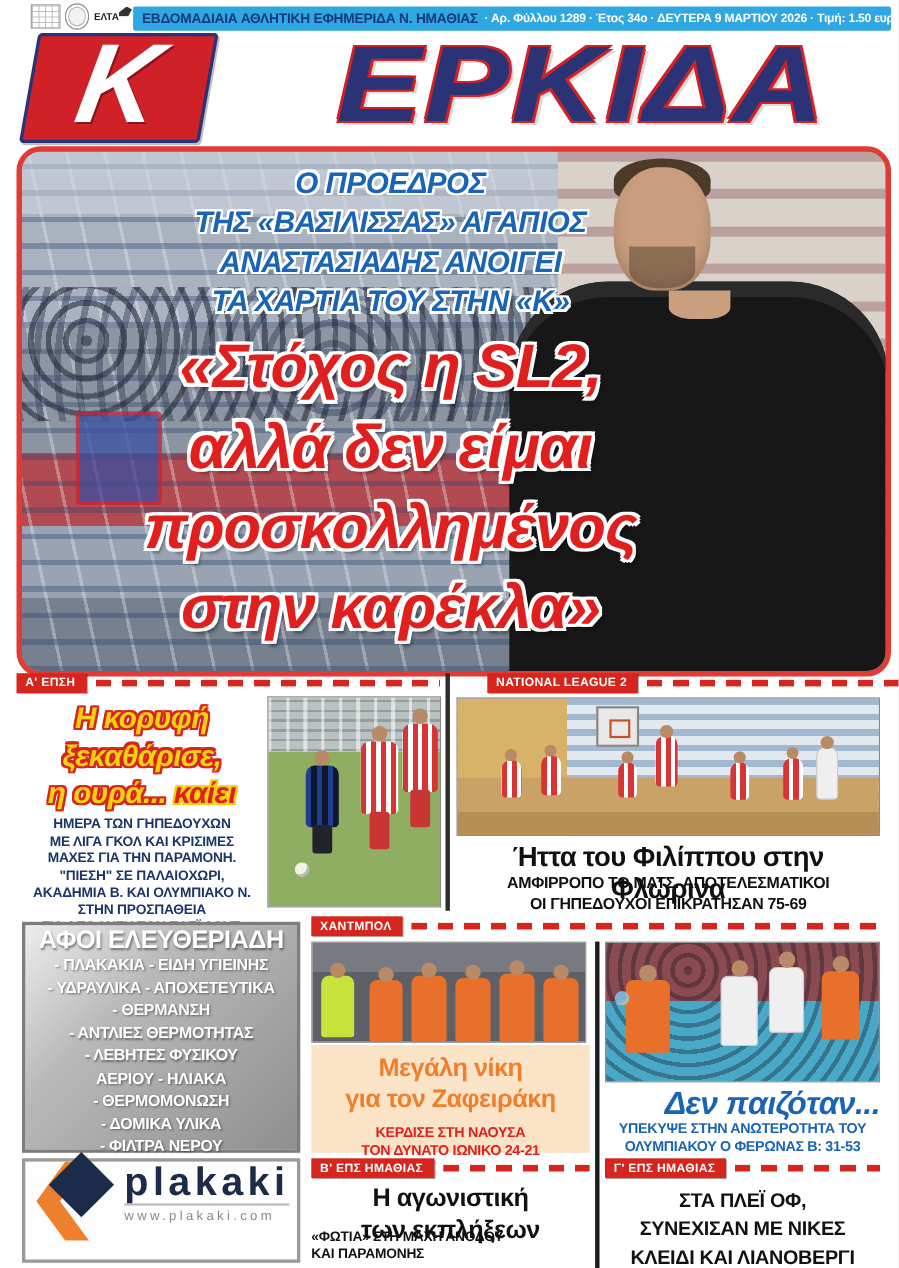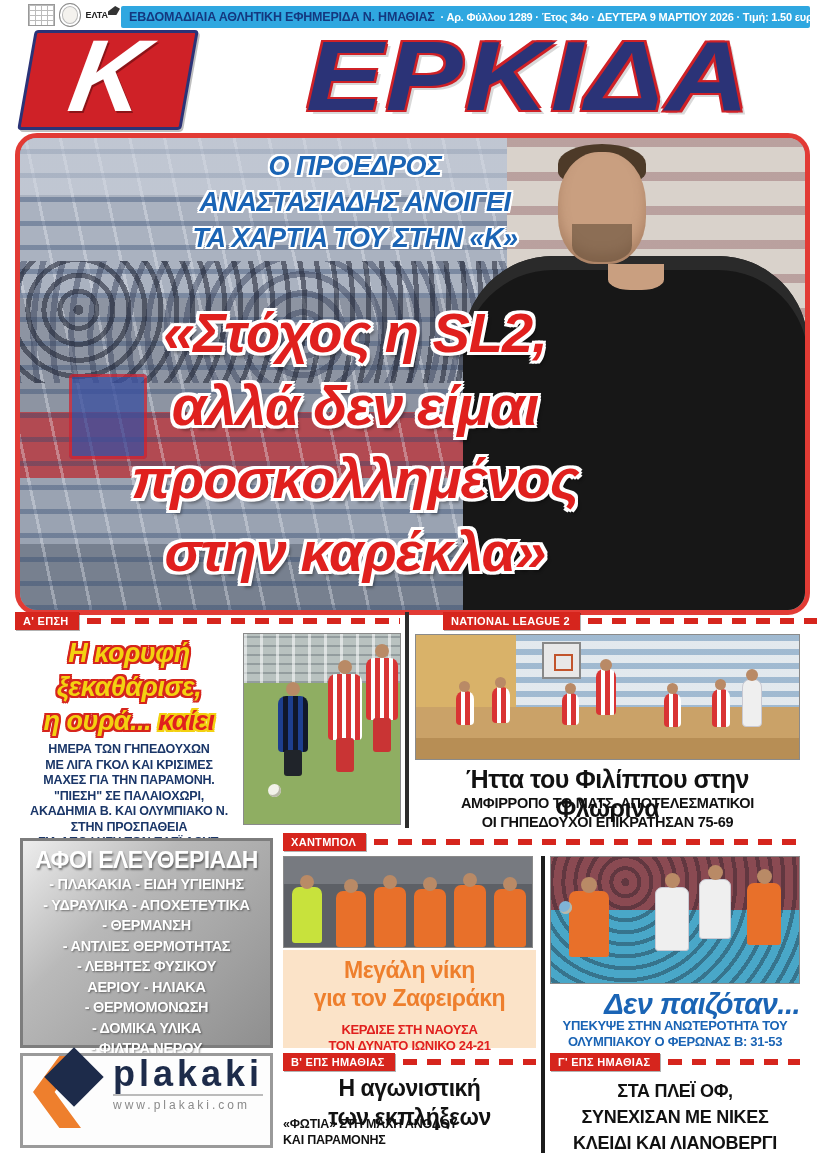--- a/index.html
+++ b/index.html
@@ -114,21 +114,21 @@
   .torso{position:absolute;border-radius:7px 7px 3px 3px;}
   .t-orange{background:#e8702a;}
   .t-white{background:#efefef;border:1px solid #c9c9d2;box-sizing:border-box;}
   .t-green{background:#c8e23c;}
 
   .nl2-head{font-weight:900;font-size:25px;color:#111;text-align:center;letter-spacing:-0.5px;}
   .nl2-sub{font-weight:bold;font-size:14.5px;line-height:19px;color:#111;text-align:center;letter-spacing:-0.3px;}
 
   
   .adbox{left:20px;top:838px;width:253px;height:210px;background:linear-gradient(135deg,#ededed 0%,#b9b9b9 35%,#8f8f8f 100%);
-         border:3px solid #7d7d7d;box-sizing:border-box;text-align:center;color:#fff;padding-top:6px;}
+         border:3px solid #7d7d7d;box-sizing:border-box;text-align:center;color:#fff;}
   .ad-title{font-weight:900;font-size:23px;letter-spacing:-0.5px;text-shadow:1px 2px 2px rgba(0,0,0,.45);}
   .ad-line{font-weight:900;font-size:14.5px;line-height:20.5px;letter-spacing:-0.3px;text-shadow:1px 1px 2px rgba(0,0,0,.45);}
   .ad-small{font-weight:bold;font-size:10.5px;line-height:14px;text-shadow:1px 1px 2px rgba(0,0,0,.45);letter-spacing:-0.3px;}
 
   .plakaki{left:20px;top:1053px;width:253px;height:95px;background:#fdfdfd;border:3px solid #9a9a9a;
            box-sizing:border-box;display:flex;align-items:flex-start;padding-left:10px;}
   .chev{width:48px;height:72px;background:#ee7f2d;
         clip-path:polygon(55% 0,100% 0,45% 50%,100% 100%,55% 100%,0 50%);}
   .diam{width:42px;height:42px;background:#1d2b4a;transform:rotate(45deg);margin-left:-28px;}
   .plak-txt{margin-left:18px;}
@@ -179,20 +179,21 @@
     </div>
     <div class="hero-bg-right"></div>
     <div class="portrait-body"></div>
     <div class="portrait-collar"></div>
     <div class="portrait-hair"></div>
     <div class="portrait-head"></div>
     <div class="portrait-beard"></div>
 
     <div class="hero-kicker outl-w2">
       <div>Ο ΠΡΟΕΔΡΟΣ</div>
+      <div>ΤΗΣ «ΒΑΣΙΛΙΣΣΑΣ» ΑΓΑΠΙΟΣ</div>
       <div>ΑΝΑΣΤΑΣΙΑΔΗΣ ΑΝΟΙΓΕΙ</div>
       <div>ΤΑ ΧΑΡΤΙΑ ΤΟΥ ΣΤΗΝ «Κ»</div>
     </div>
     <div class="hero-quote outl-w3">
       <div>«Στόχος η SL2,</div>
       <div>αλλά δεν είμαι</div>
       <div>προσκολλημένος</div>
       <div>στην καρέκλα»</div>
     </div>
   </div>

